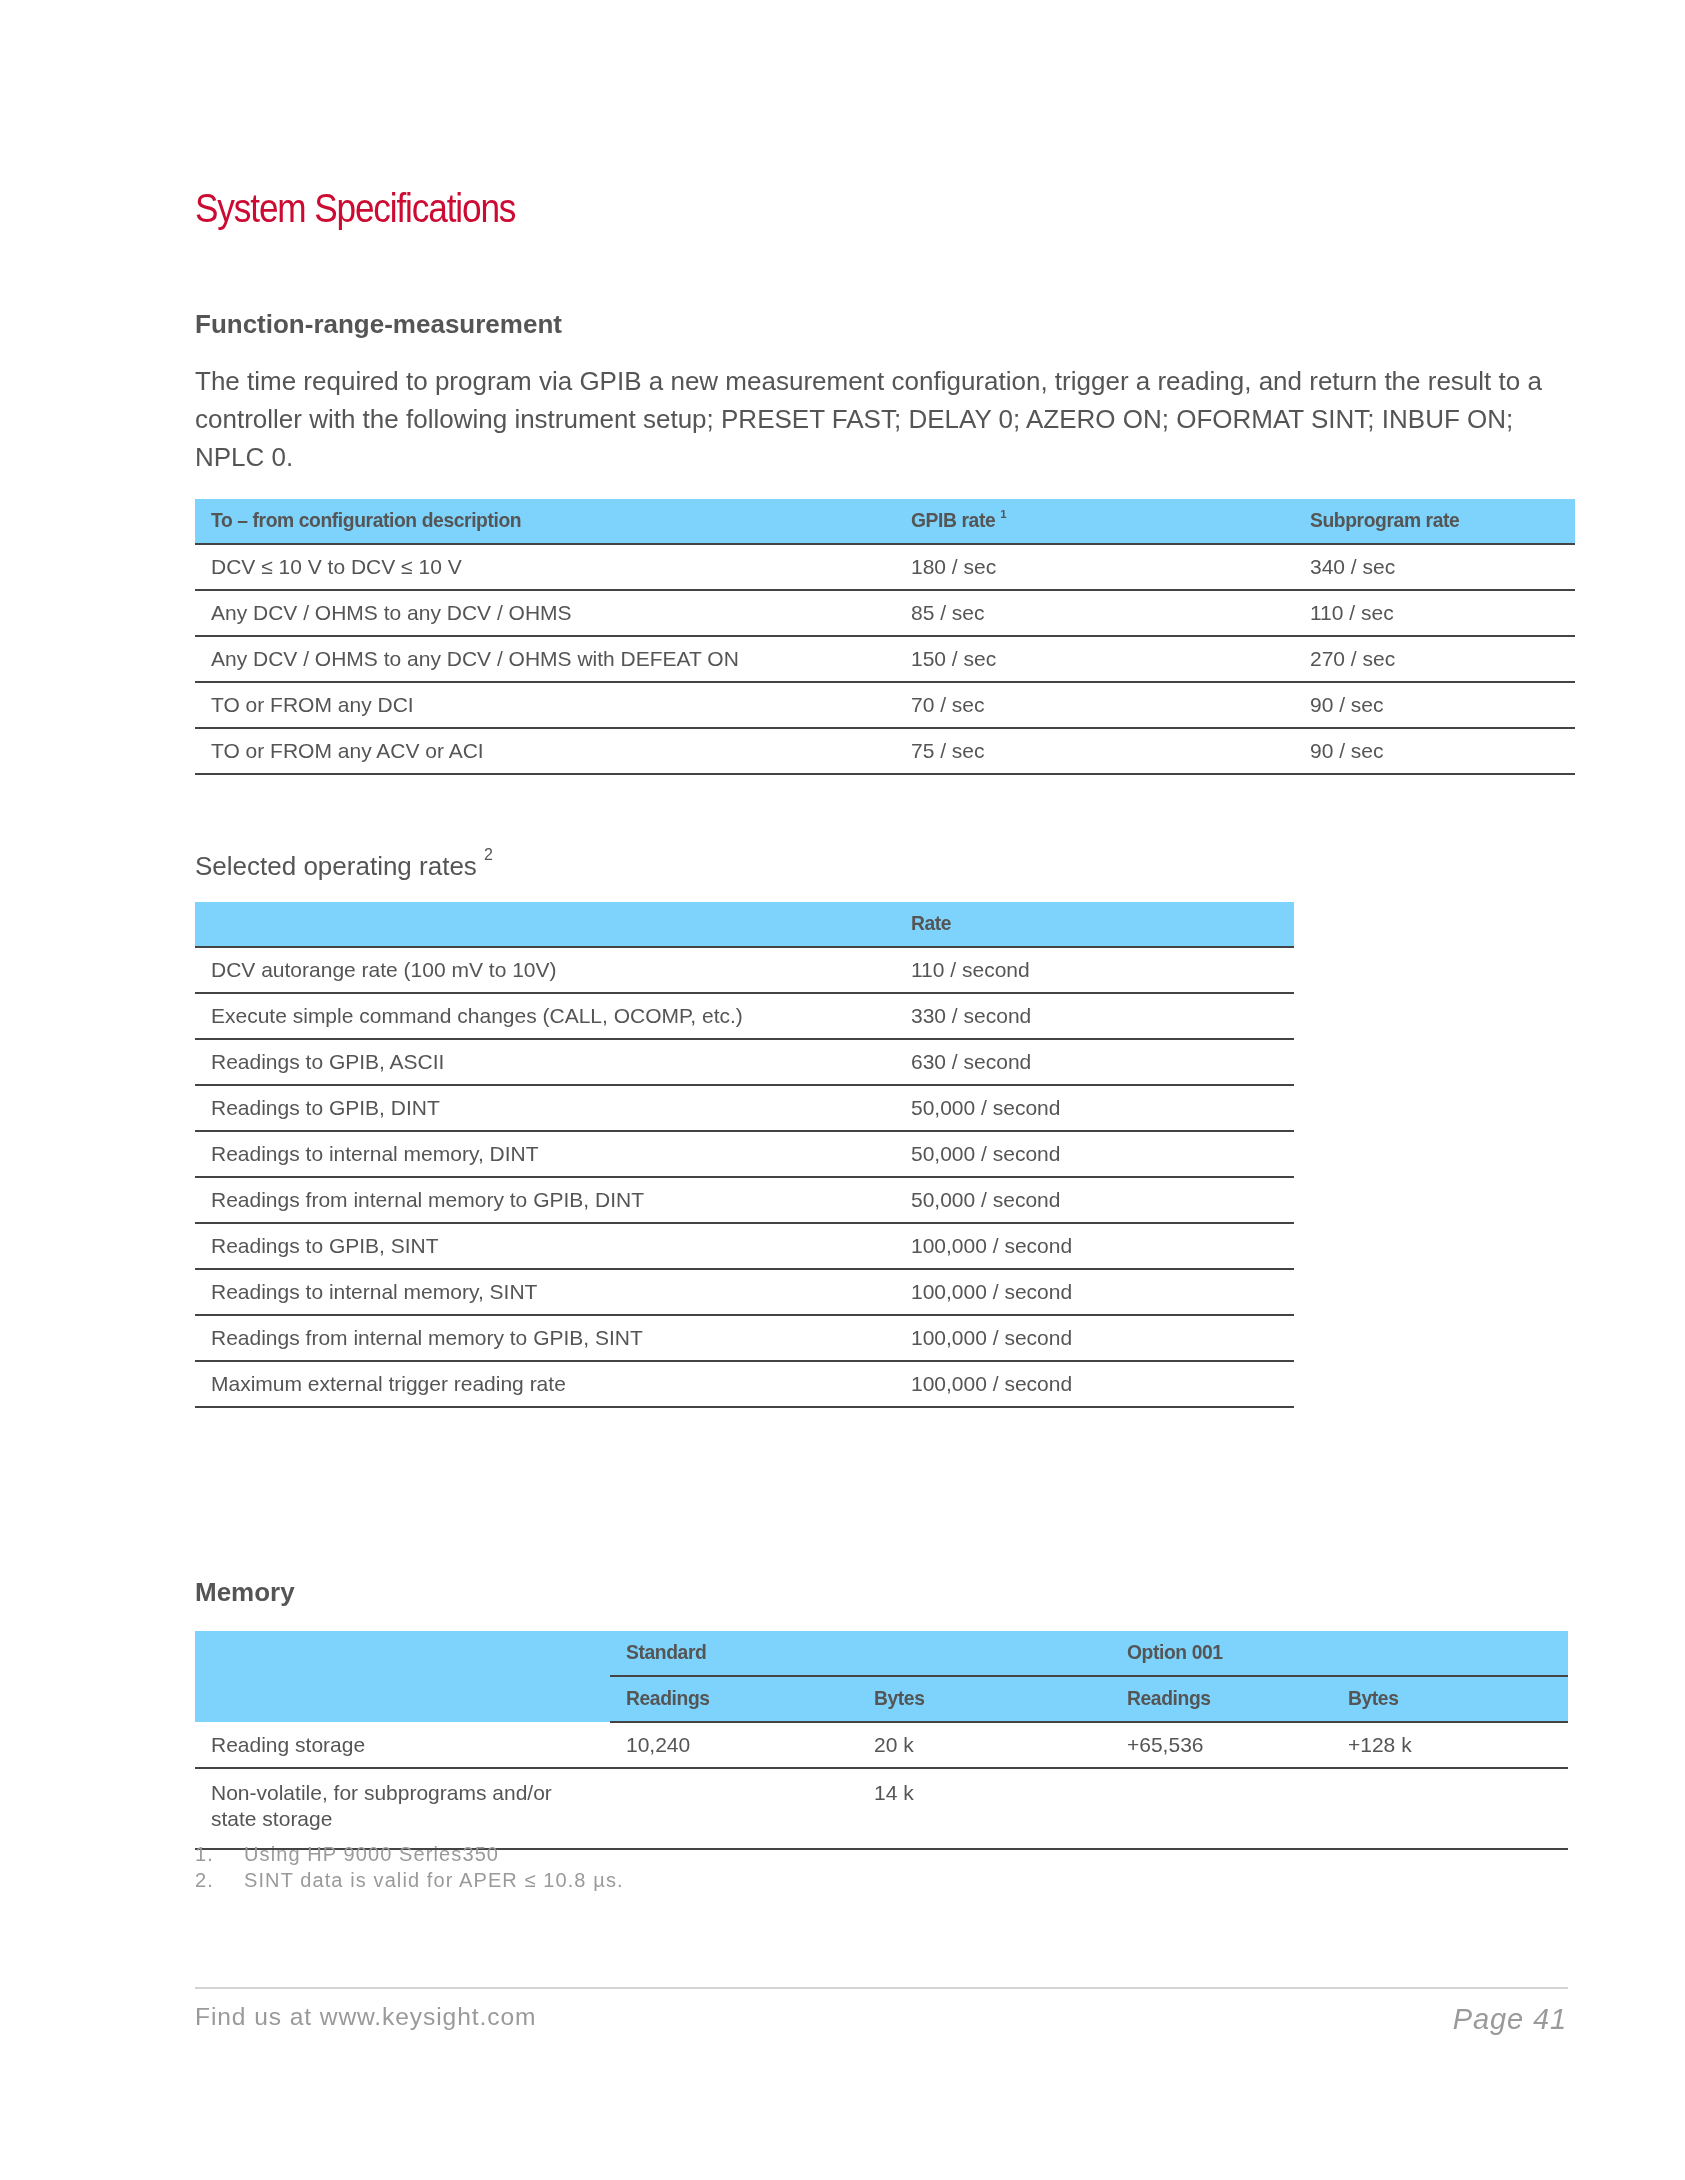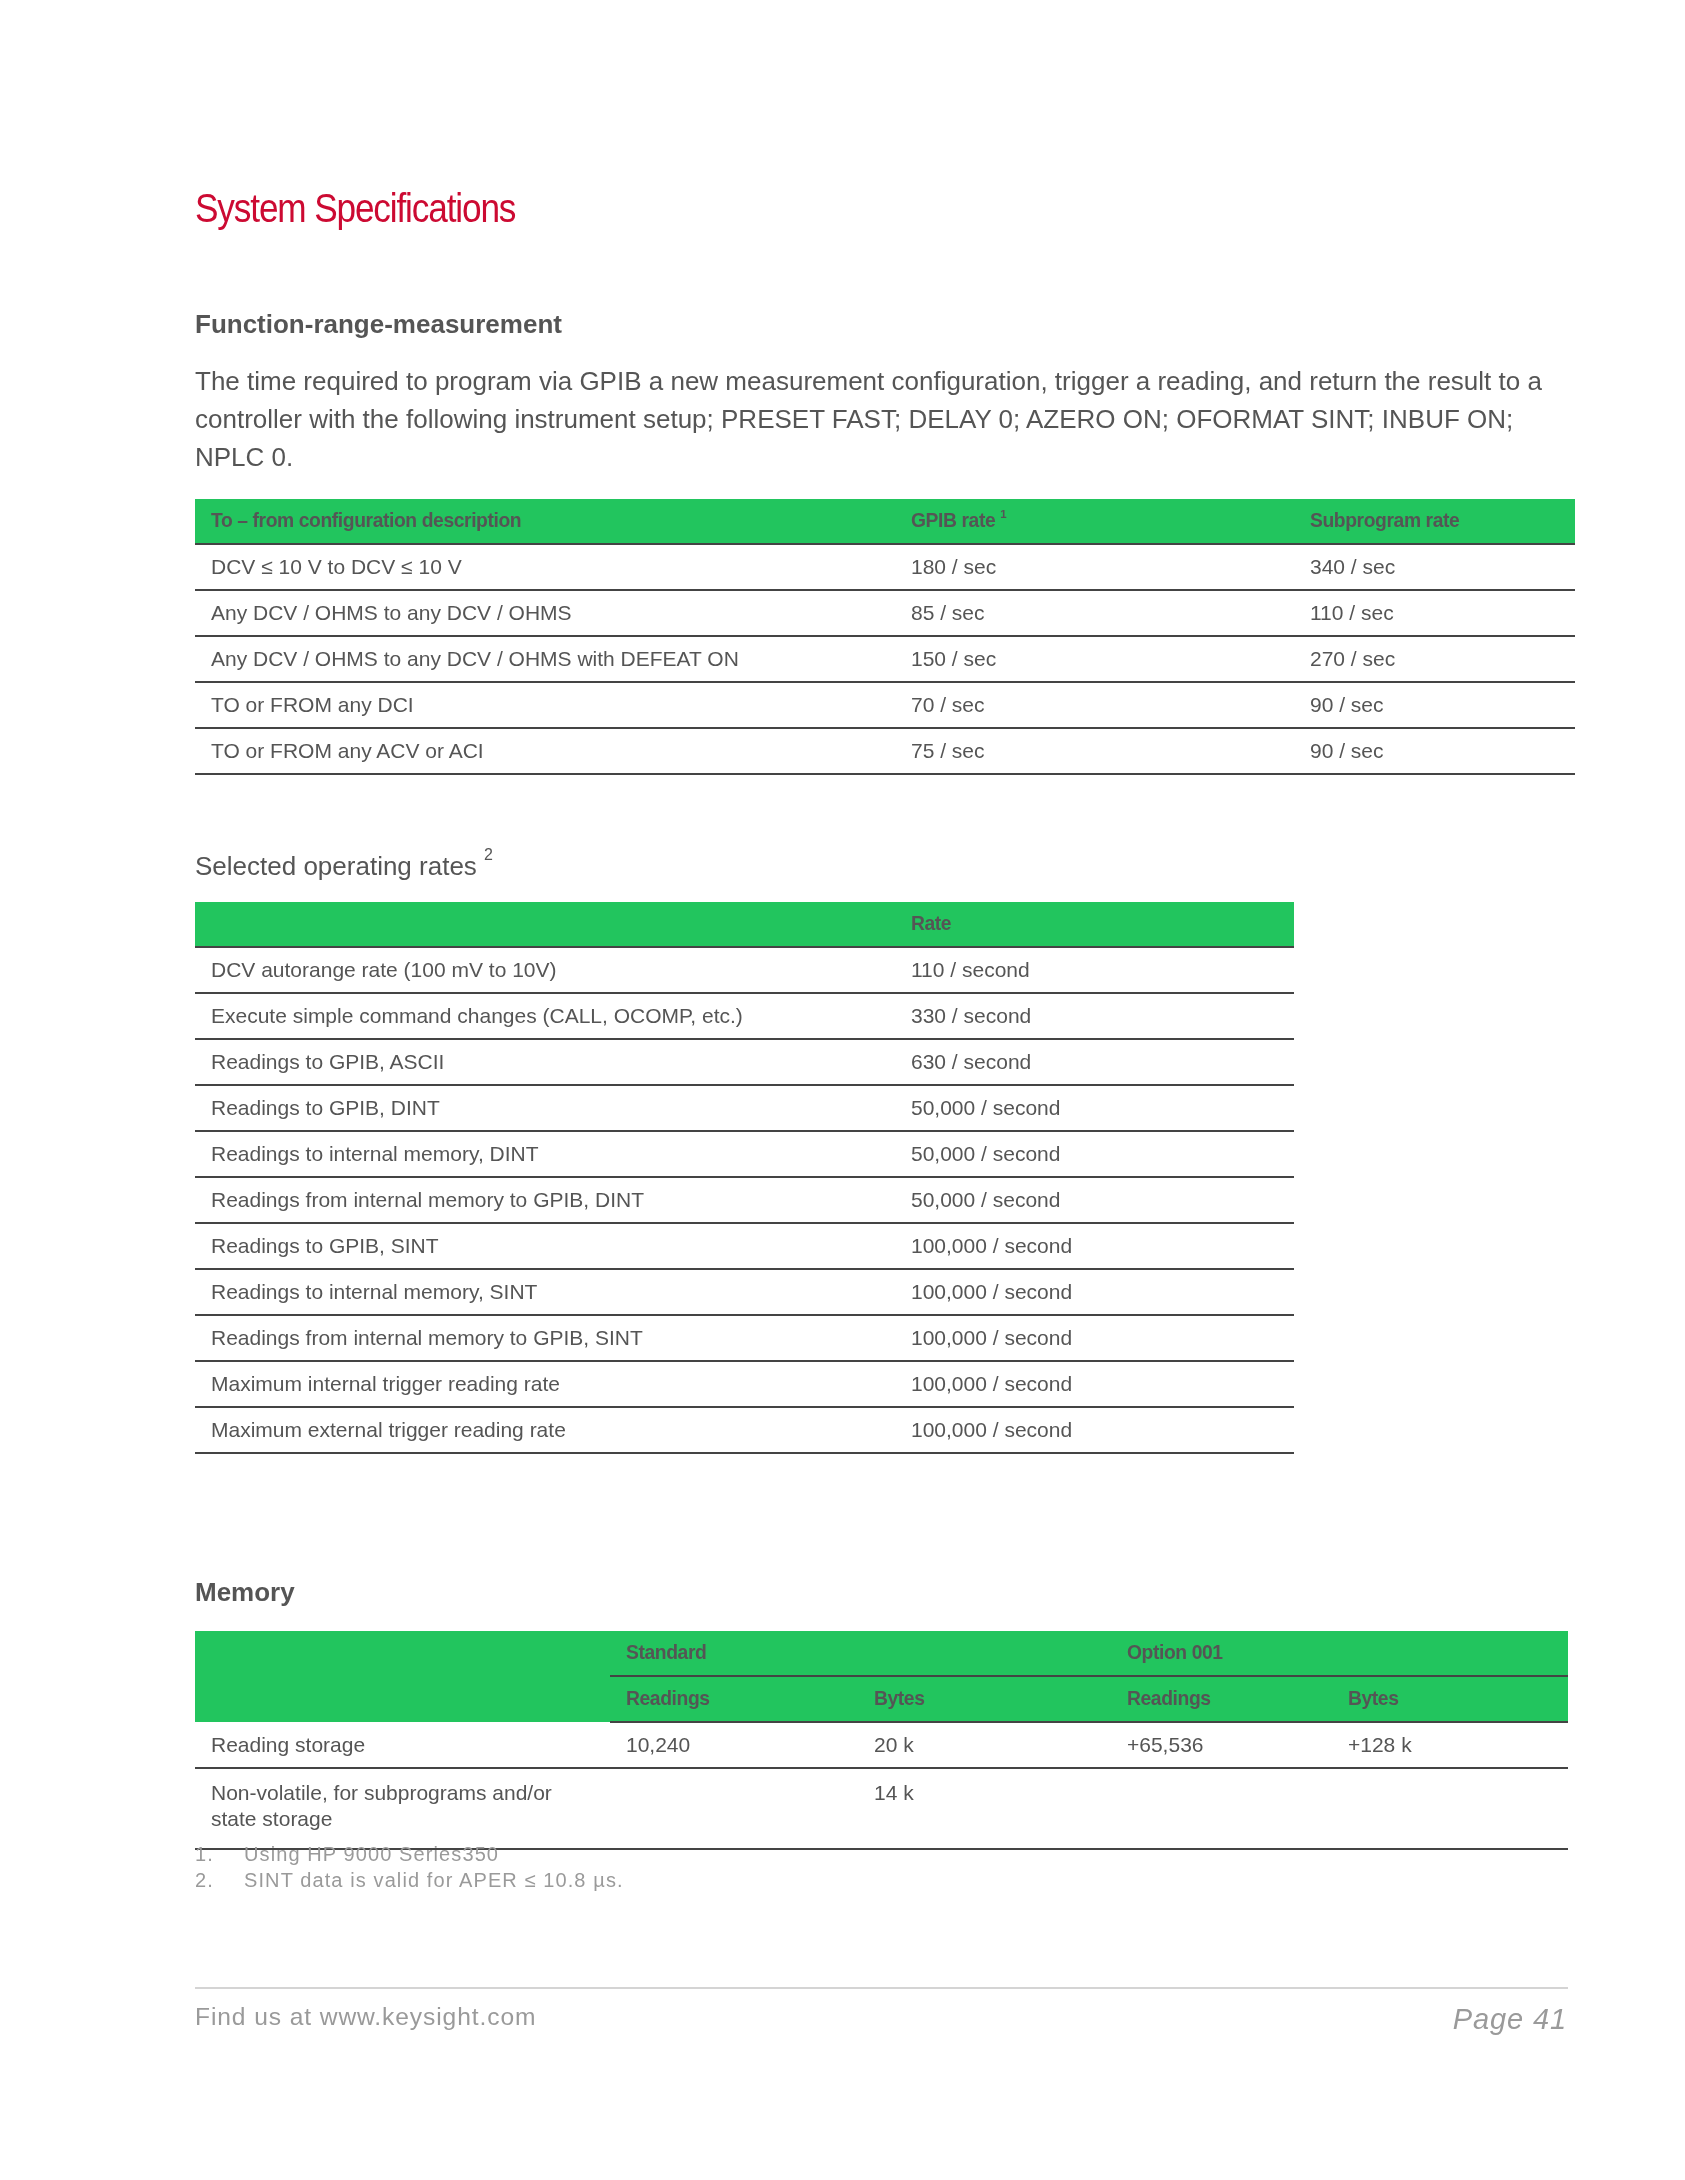--- a/index.html
+++ b/index.html
@@ -9,21 +9,21 @@
   #title { left: 195px; top: 186px; font-size: 40px; color: #cc0a32; letter-spacing: -1.3px;
            transform: scaleX(0.88); transform-origin: left top; white-space: nowrap; }
   .sec-head { left: 195px; font-size: 26px; font-weight: bold; color: #555; white-space: nowrap; }
   #sec1-head { top: 309px; }
   #intro { left: 195px; top: 362px; width: 1387px; font-size: 26px; line-height: 38px; color: #555; }
   #sec2-head { left: 195px; top: 851px; font-size: 26px; color: #555; white-space: nowrap; }
   #sec2-head sup { font-size: 16px; position: relative; top: -5.3px; vertical-align: top; }
   #sec3-head { top: 1577px; }
 
   table { position: absolute; border-collapse: collapse; font-size: 21px; color: #555; }
-  th { background: #22c55e; font-weight: bold; font-size: 19.3px; color: #555;
+  th { background: #7dd3fc; font-weight: bold; font-size: 19.3px; color: #555;
        transform-origin: center; letter-spacing: -0.4px; }
   td, th { padding: 0 16px; }
   thead tr th { height: 44px; border-bottom: 2.6px solid #444; }
   tbody td { height: 44px; border-bottom: 2.6px solid #444; }
   .c { text-align: left; }
   .l { text-align: left; }
   th sup { font-size: 11.4px; vertical-align: top; position: relative; top: -1.8px; }
 
   #t1 { left: 195px; top: 499px; width: 1380px; }
   #t1 col.c1 { width: 700px; } #t1 col.c2 { width: 399px; } #t1 col.c3 { width: 281px; }
@@ -138,24 +138,20 @@
       <tr>
         <td class="l">Readings to GPIB, SINT</td>
         <td class="c">100,000 / second</td>
       </tr>
       <tr>
         <td class="l">Readings to internal memory, SINT</td>
         <td class="c">100,000 / second</td>
       </tr>
       <tr>
         <td class="l">Readings from internal memory to GPIB, SINT</td>
-        <td class="c">100,000 / second</td>
-      </tr>
-      <tr>
-        <td class="l">Maximum internal trigger reading rate</td>
         <td class="c">100,000 / second</td>
       </tr>
       <tr>
         <td class="l">Maximum external trigger reading rate</td>
         <td class="c">100,000 / second</td>
       </tr>
     </tbody>
 </table>
 
 <div id="sec3-head" class="abs sec-head">Memory</div>

